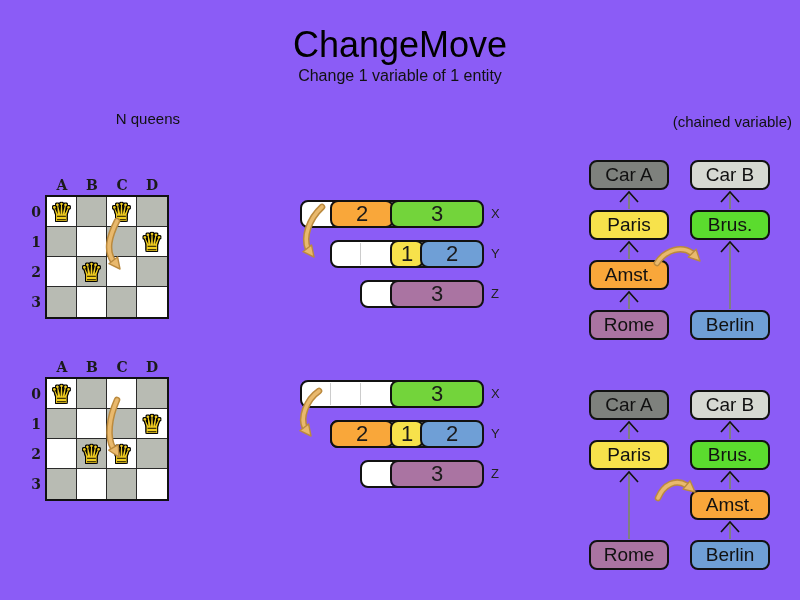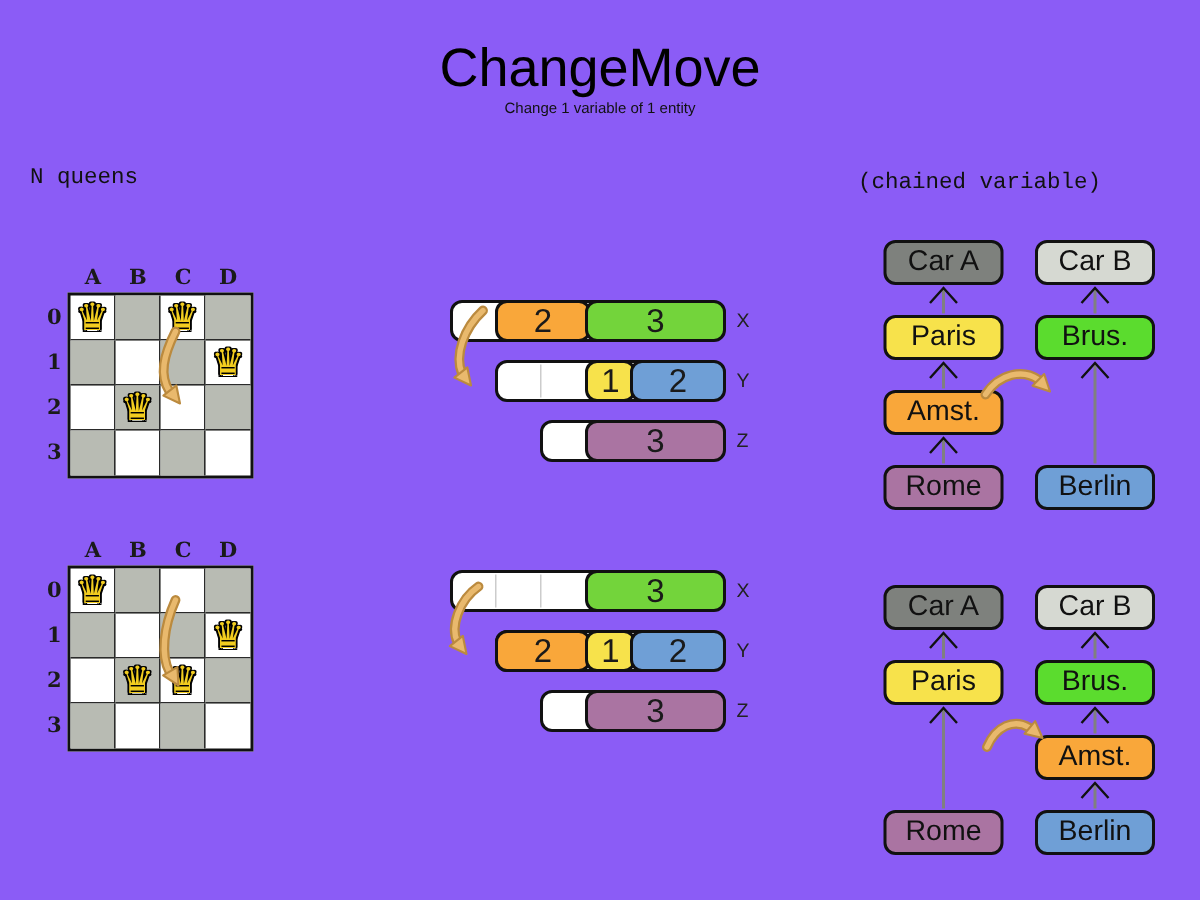--- a/index.html
+++ b/index.html
@@ -2,22 +2,22 @@
 <html style="--board-gray: #b8bbb3; --queen-gold: #f2cd1f; --arrow-fill: #e9b96d; --arrow-outline: #bb8a3e; --connector-gray: #808080; --orange: #f9a73a; --cloud-green: #73d43b; --yellow: #f7e24b; --blue: #6f9fd6; --purple: #aa74a2; --vrp-green: #5bdc2e; --car-a-gray: #7e817d; --car-b-gray: #d6d9d2;"><head>
 <meta charset="utf-8">
 <style>
   html,body{margin:0;padding:0;background:#fff;}
   .page{position:relative;width:800px;height:600px;background:#8b5cf6;overflow:hidden;
         font-family:"Liberation Sans",sans-serif;color:#111;}
   
   .main-title{position:absolute;top:24px;left:0;width:800px;margin:0;text-align:center;
               font-size:36px;font-weight:400;color:#000;}
   .main-subtitle{position:absolute;top:67px;left:0;width:800px;text-align:center;
-                 font-size:10px;color:#111;}
-  .col-title{position:absolute;font-size:15px;text-align:left;color:#111;font-family:Liberation Mono, monospace;}
+                 font-size:16px;color:#111;}
+  .col-title{position:absolute;font-size:15px;text-align:right;color:#111;}
   
   .board-area{position:absolute;}
   .b-heads{display:flex;margin-left:21px;height:18px;}
   .b-heads span{width:30px;text-align:center;font-family:"DejaVu Serif",serif;
                 font-weight:bold;font-size:14px;color:#1a1a1a;line-height:16px;}
   .b-body{display:flex;}
   .b-rowheads{width:19px;display:flex;flex-direction:column;padding-top:2px;}
   .b-rowheads span{height:30px;line-height:30px;text-align:right;padding-right:4px;
                    font-family:"DejaVu Serif",serif;font-weight:bold;font-size:14px;color:#1a1a1a;}
   .b-grid{border:2px solid #111;display:inline-block;background:#fff;}

